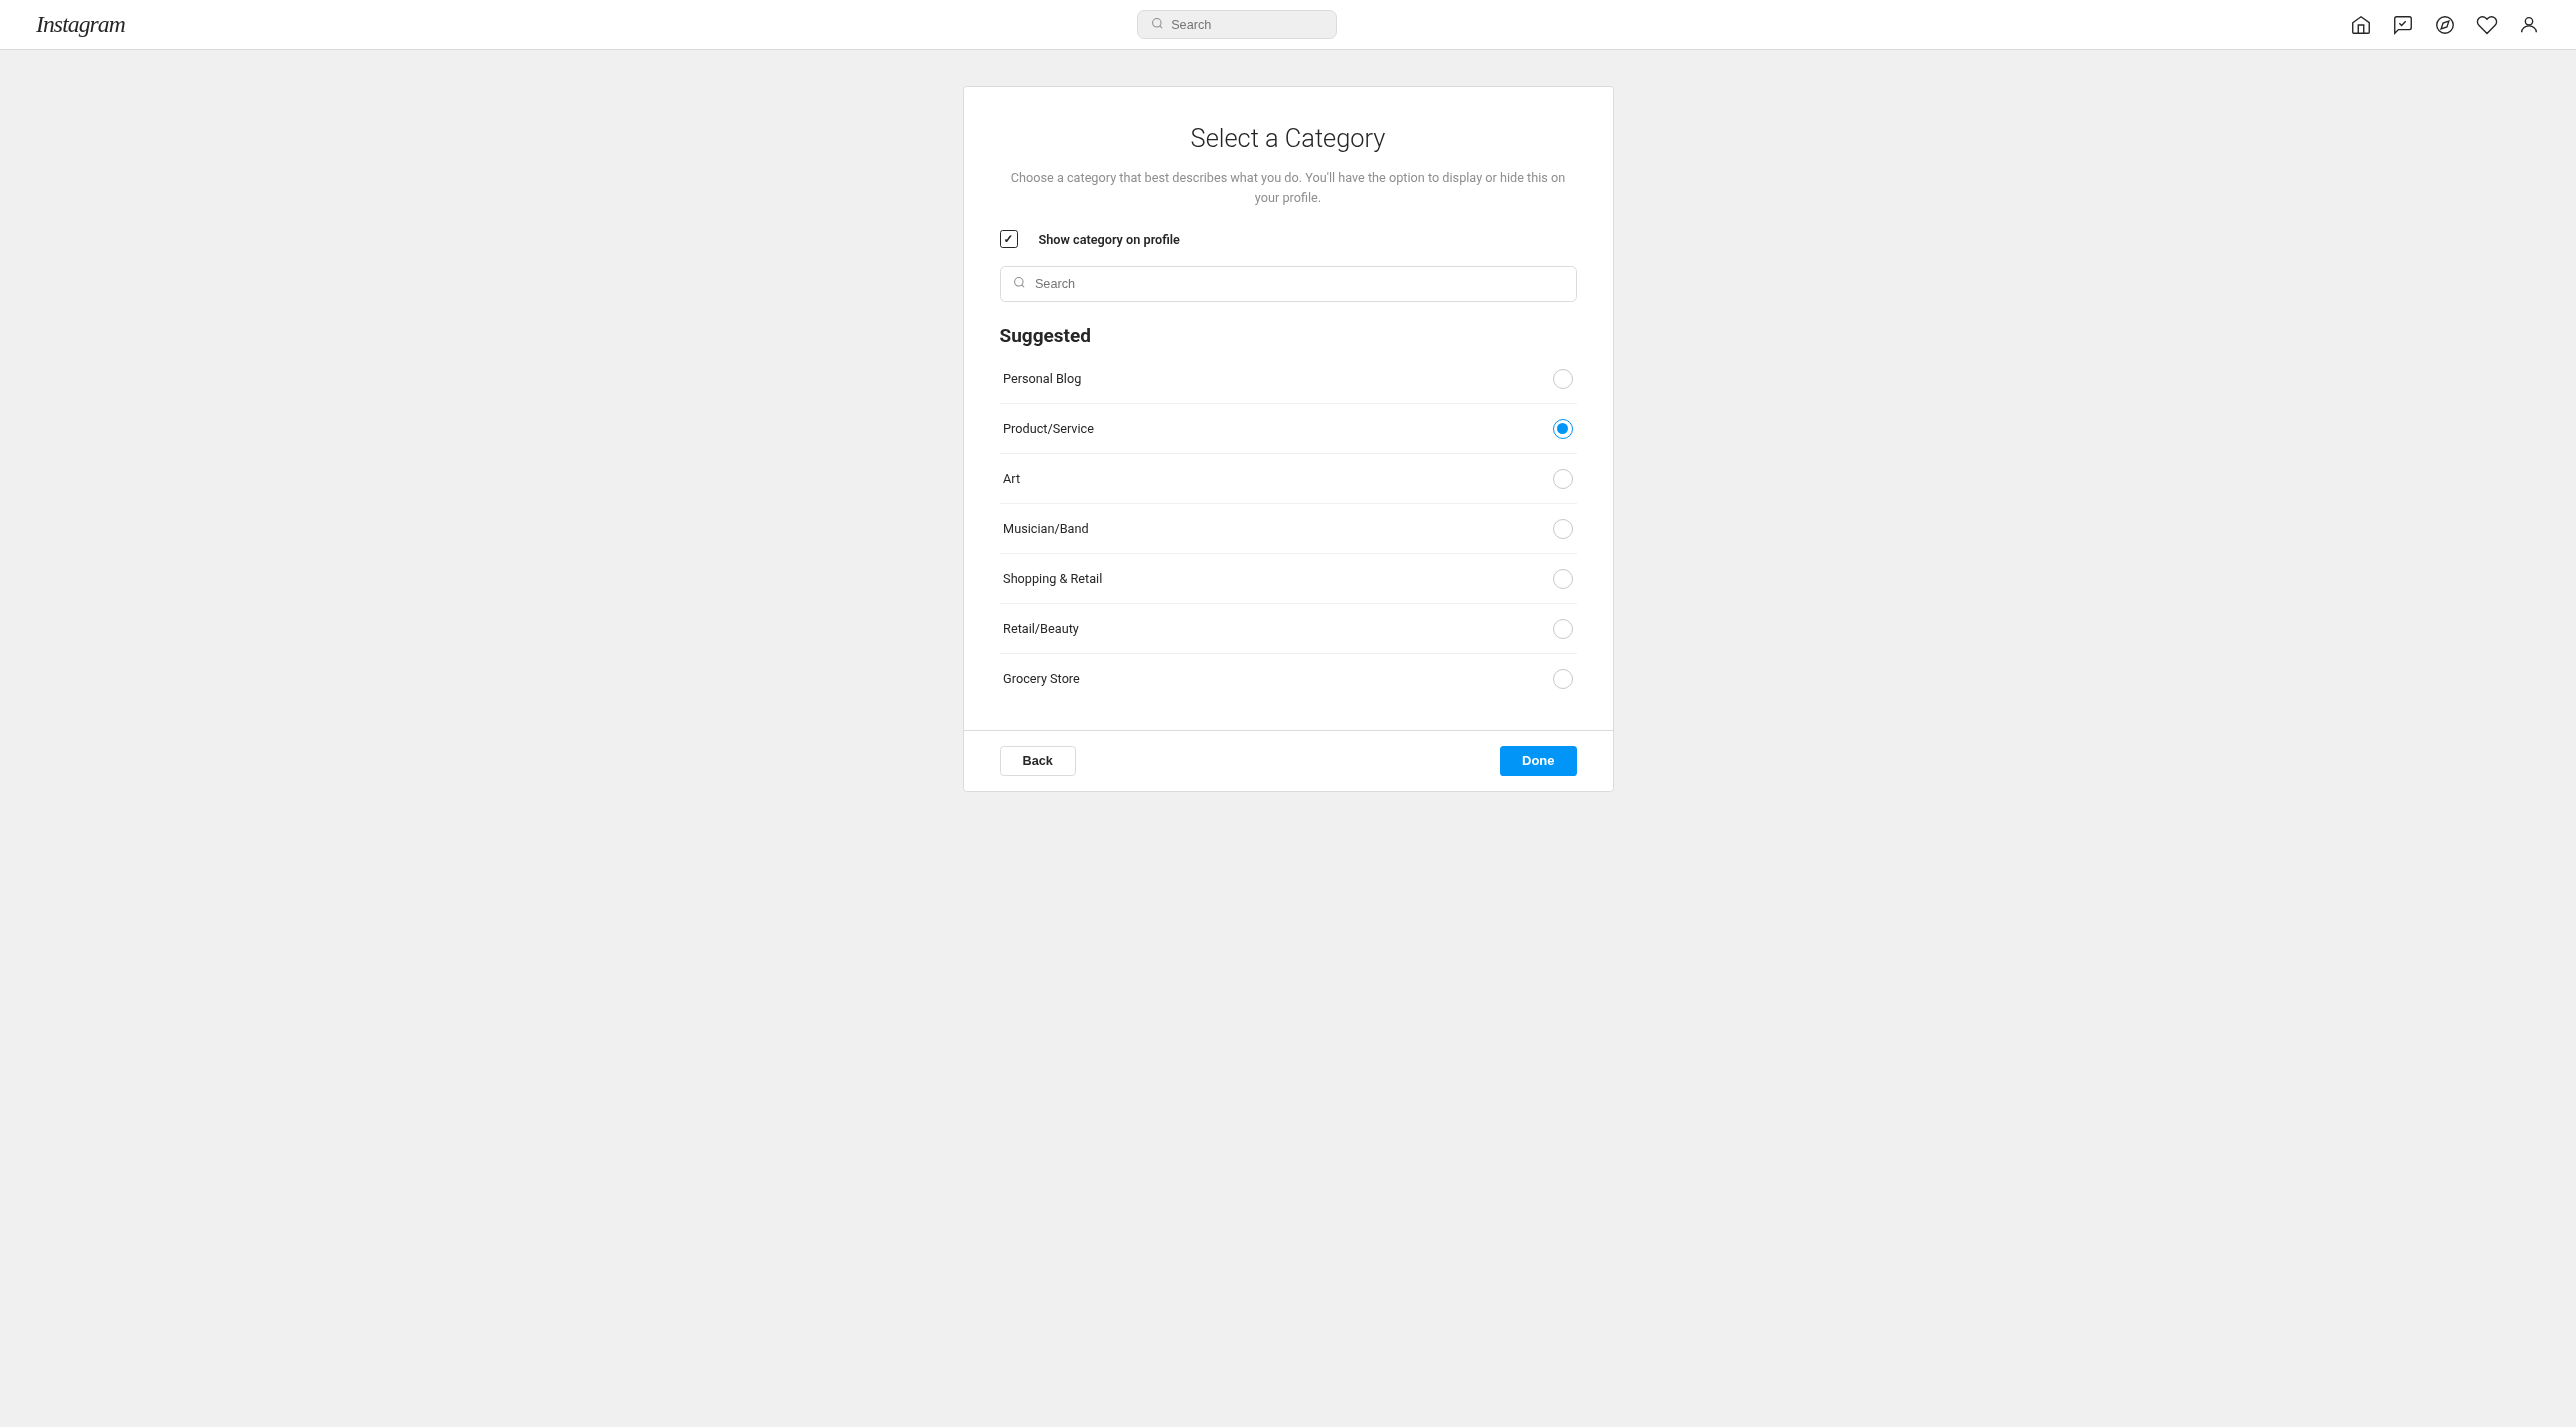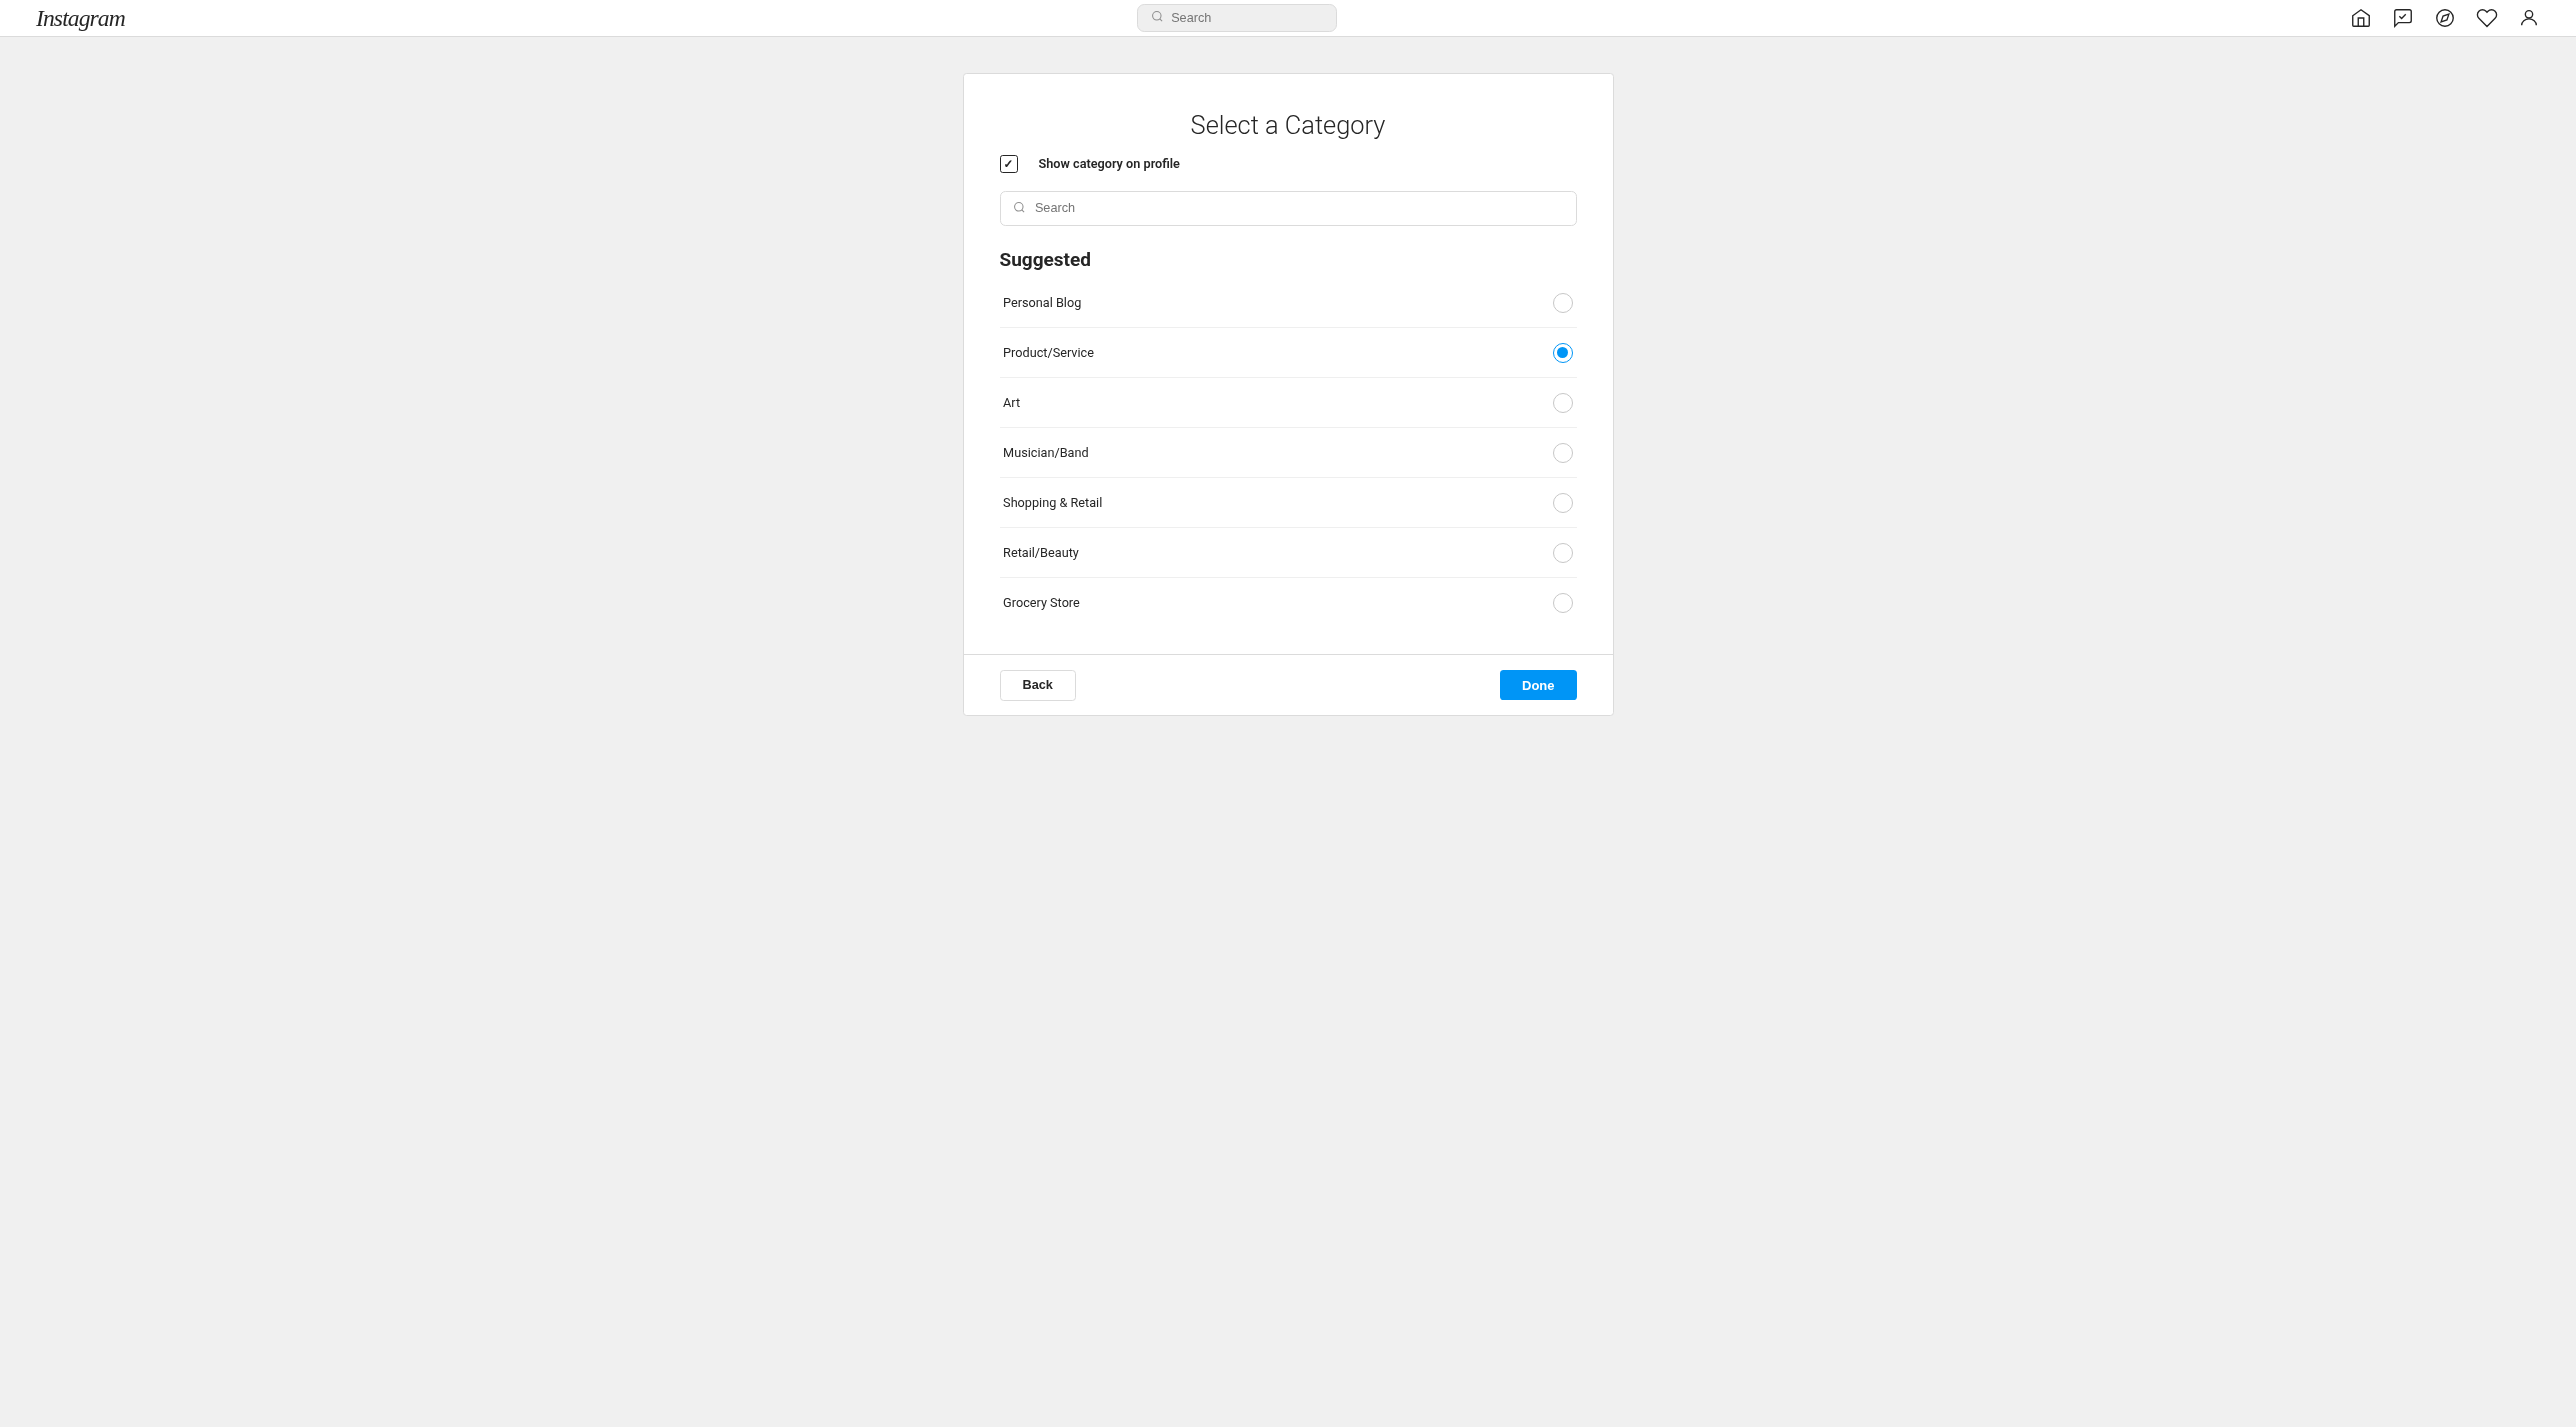--- a/index.html
+++ b/index.html
@@ -15,21 +15,21 @@
     }
 
     
     .navbar {
       background: #fff;
       border-bottom: 0.9px solid #dbdbdb;
       display: flex;
       align-items: center;
       justify-content: space-between;
       padding: 0 36px;
-      height: 37px;
+      height: 50px;
       position: sticky;
       top: 0;
       z-index: 100;
     }
 
     .navbar-logo {
       font-family: 'Georgia', serif;
       font-size: 23.6px;
       font-weight: normal;
       font-style: italic;
@@ -316,20 +316,21 @@
       </svg>
     </span>
   </div>
 </nav>
 
 <div class="page-content">
   <div class="card">
     <div class="card-body">
 
       <h1 class="card-title">Select a Category</h1>
+      <p class="card-subtitle">Choose a category that best describes what you do. You'll have the option to display or hide this on your profile.</p>
 
       <div class="show-category-row">
         <div class="checkbox-wrapper checked"></div>
         <span class="show-category-label">Show category on profile</span>
       </div>
 
       <div class="search-box">
         <span class="search-box-icon">
           <svg viewBox="0 0 24 24" width="12.7" height="12.7" fill="none" stroke="currentColor" stroke-width="2">
             <circle cx="11" cy="11" r="8"></circle>

